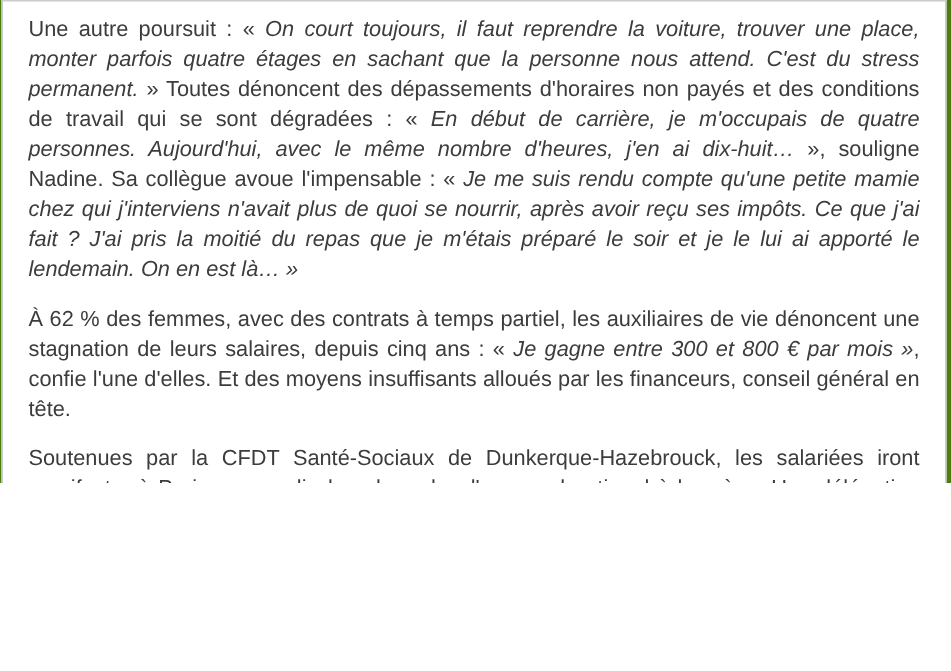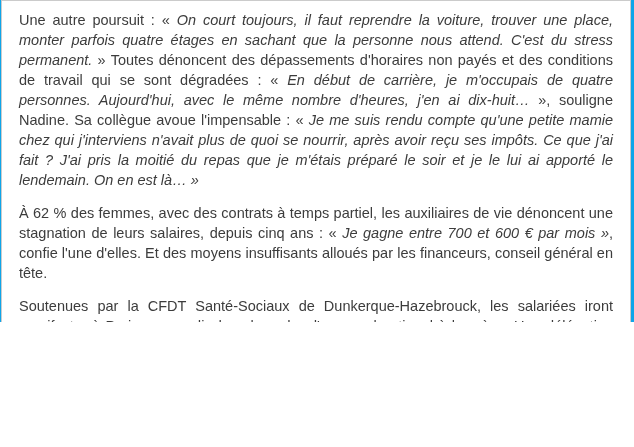--- a/index.html
+++ b/index.html
@@ -6,21 +6,21 @@
     margin: 0;
     padding: 0;
     background: #ffffff;
     font-family: "Liberation Sans", sans-serif;
   }
   .viewport {
     position: relative;
     width: 634px;
     height: 322px;
     overflow: hidden;
-    background: #0ea5e9;
+    background: #4d7c0f;
   }
   .article-frame {
     position: absolute;
     left: 1px;
     top: 0;
     width: 630px;
     height: 470px; 
     box-sizing: border-box;
     border: 1px solid #cbcbcb;
     border-bottom: none;
@@ -49,21 +49,21 @@
 <body>
 
 <div class="viewport">
   <div class="article-frame">
 
     <p>
       <span>Une autre poursuit : « </span><span class="run-italic">On court toujours, il faut reprendre la voiture, trouver une place, monter parfois quatre étages en sachant que la personne nous attend. C'est du stress permanent.</span><span> » Toutes dénoncent des dépassements d'horaires non payés et des conditions de travail qui se sont dégradées : « </span><span class="run-italic">En début de carrière, je m'occupais de quatre personnes. Aujourd'hui, avec le même nombre d'heures, j'en ai dix-huit… </span><span>», souligne Nadine. Sa collègue avoue l'impensable : « </span><span class="run-italic">Je me suis rendu compte qu'une petite mamie chez qui j'interviens n'avait plus de quoi se nourrir, après avoir reçu ses impôts. Ce que j'ai fait ? J'ai pris la moitié du repas que je m'étais préparé le soir et je le lui ai apporté le lendemain. On en est là… »</span>
     </p>
 
     <p>
-      <span>À 62 % des femmes, avec des contrats à temps partiel, les auxiliaires de vie dénoncent une stagnation de leurs salaires, depuis cinq ans : « </span><span class="run-italic">Je gagne entre 700 et 600 € par mois »</span><span>, confie l'une d'elles. Et des moyens insuffisants alloués par les financeurs, conseil général en tête.</span>
+      <span>À 62 % des femmes, avec des contrats à temps partiel, les auxiliaires de vie dénoncent une stagnation de leurs salaires, depuis cinq ans : « </span><span class="run-italic">Je gagne entre 300 et 800 € par mois »</span><span>, confie l'une d'elles. Et des moyens insuffisants alloués par les financeurs, conseil général en tête.</span>
     </p>
 
     <p>
       <span>Soutenues par la CFDT Santé-Sociaux de Dunkerque-Hazebrouck, les salariées iront manifester à Paris, mercredi, dans le cadre d'un appel national à la grève. Une délégation devrait être reçue au ministère de la Santé.</span>
     </p>
 
 
   </div>
 </div>
 

